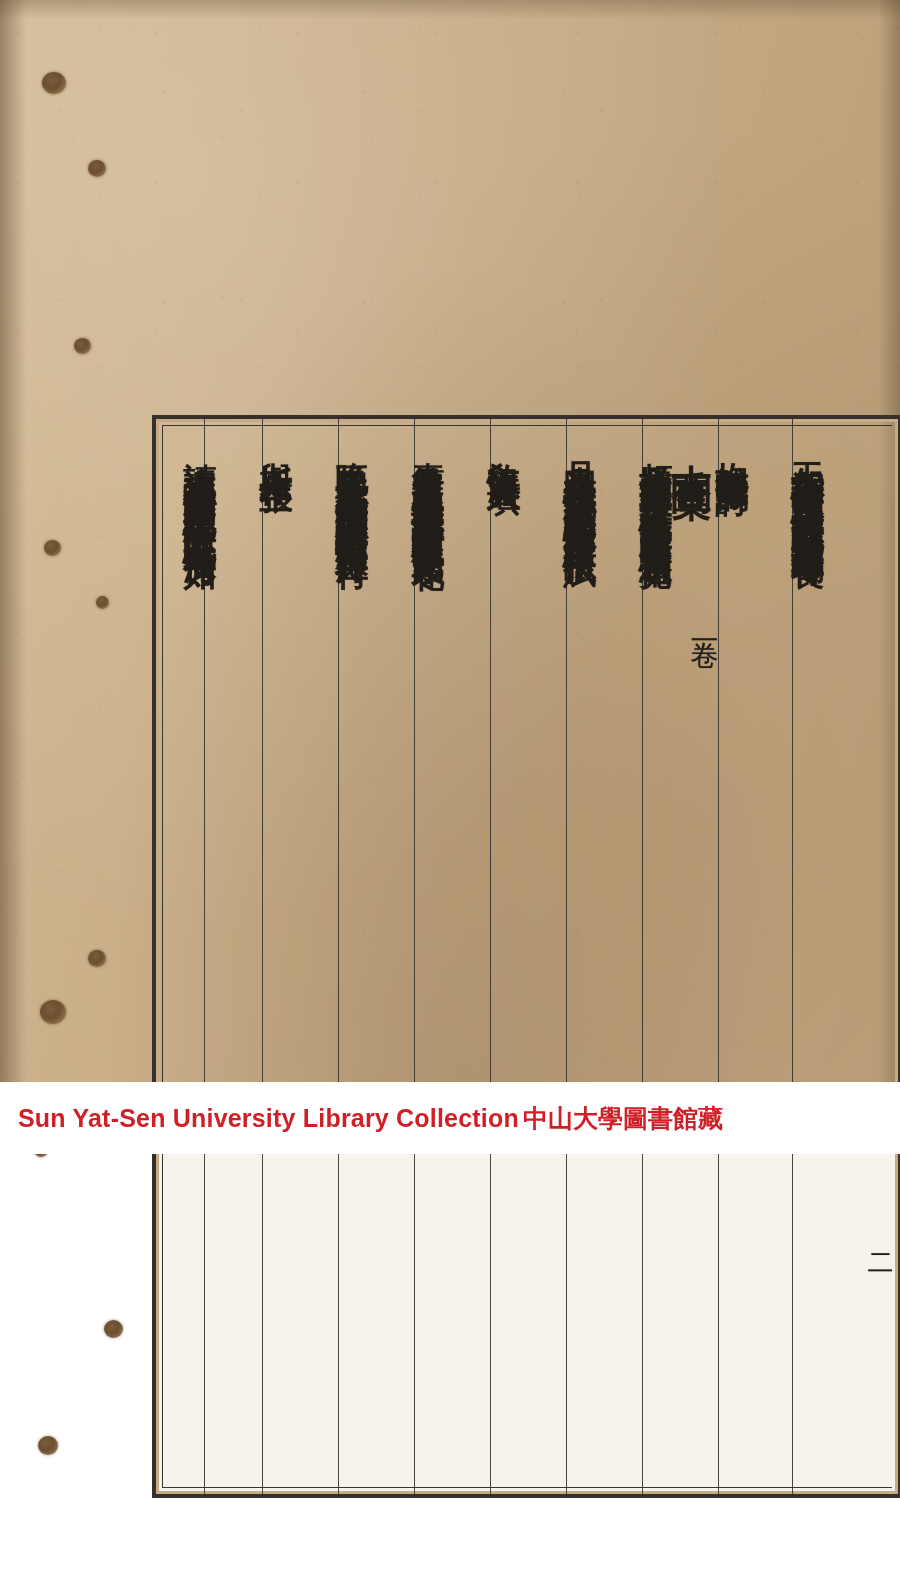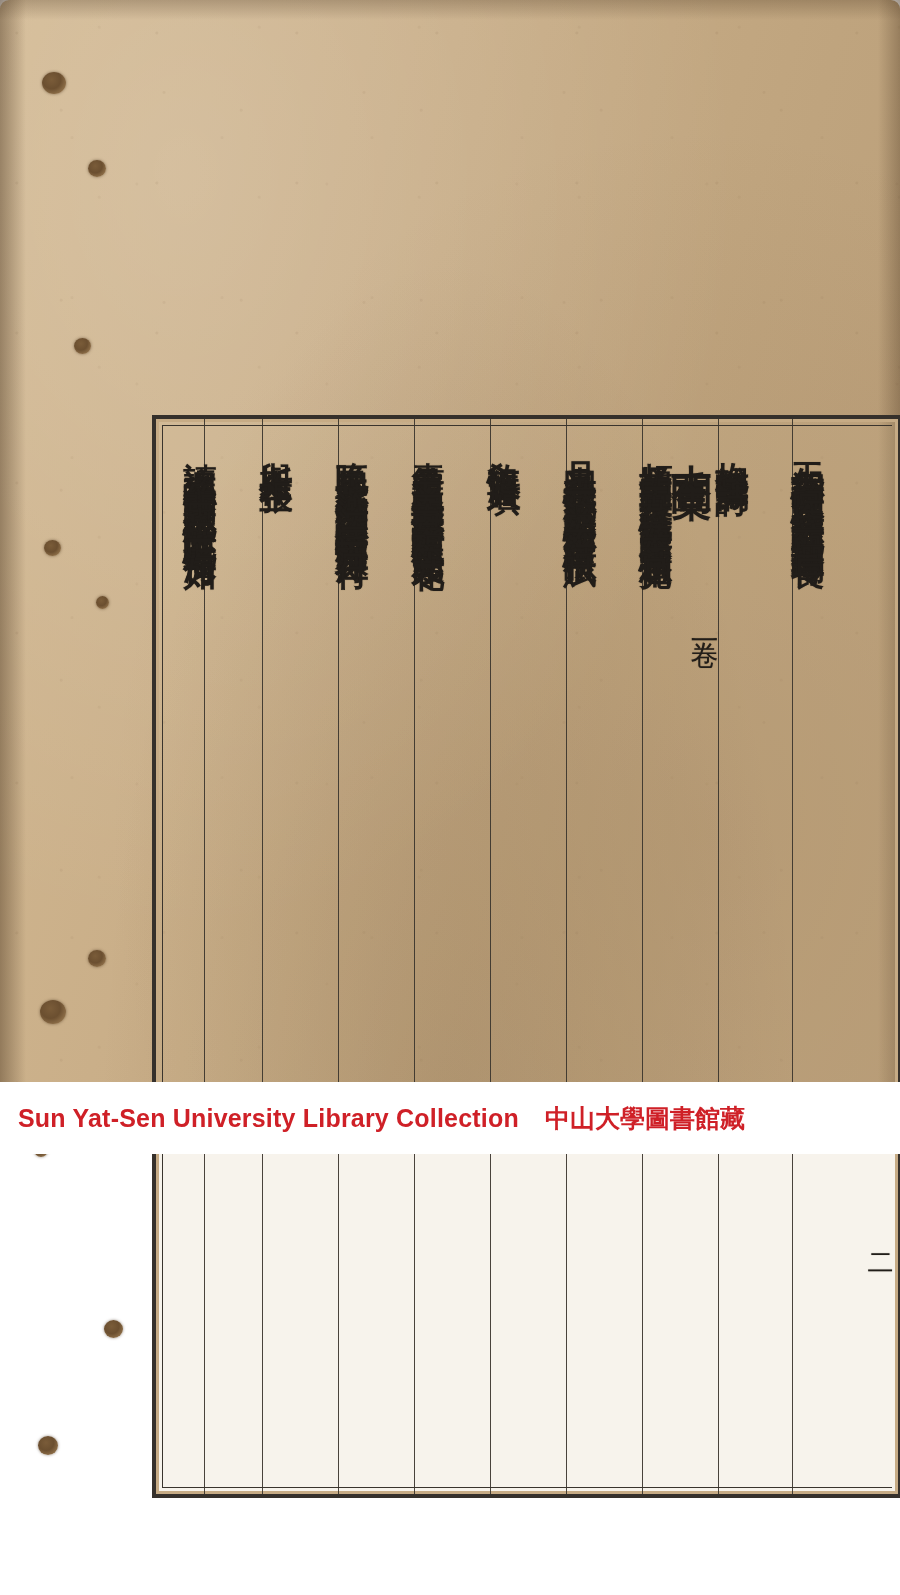--- a/index.html
+++ b/index.html
@@ -17,21 +17,20 @@
   #page {
     position: relative;
     width: 900px;
     height: 1154px;
     background: #c8ad87;
     background-image:
       radial-gradient(ellipse at 20% 15%, rgba(255,255,255,0.16), rgba(255,255,255,0) 55%),
       radial-gradient(ellipse at 78% 72%, rgba(120,85,50,0.18), rgba(0,0,0,0) 60%),
       radial-gradient(ellipse at 50% 100%, rgba(90,60,30,0.22), rgba(0,0,0,0) 55%),
       linear-gradient(105deg, #d2b891 0%, #c9ae88 35%, #bfa47e 70%, #b99d78 100%);
-    border-radius: 9px;
   }
 
   
   #grain {
     position: absolute;
     inset: 0;
     opacity: 0.30;
     background-image:
       radial-gradient(circle at 12% 22%, rgba(90,60,35,0.22) 0 1px, transparent 2px),
       radial-gradient(circle at 34% 58%, rgba(90,60,35,0.18) 0 1px, transparent 2px),
@@ -155,21 +154,21 @@
     font-family: "Liberation Sans", sans-serif;
     font-size: 25px;
     font-weight: bold;
     letter-spacing: 0.2px;
   }
   #caption .cap-zh {
     color: #cf2027;
     font-family: "DejaVu Sans", sans-serif;
     font-size: 25px;
     font-weight: bold;
-    margin-left: 26px;
+    margin-left: 4px;
   }
 </style>
 </head>
 <body>
 
 <div id="page">
 
   <div id="grain"></div>
   <div id="left-edge"></div>
   <div id="right-edge"></div>

